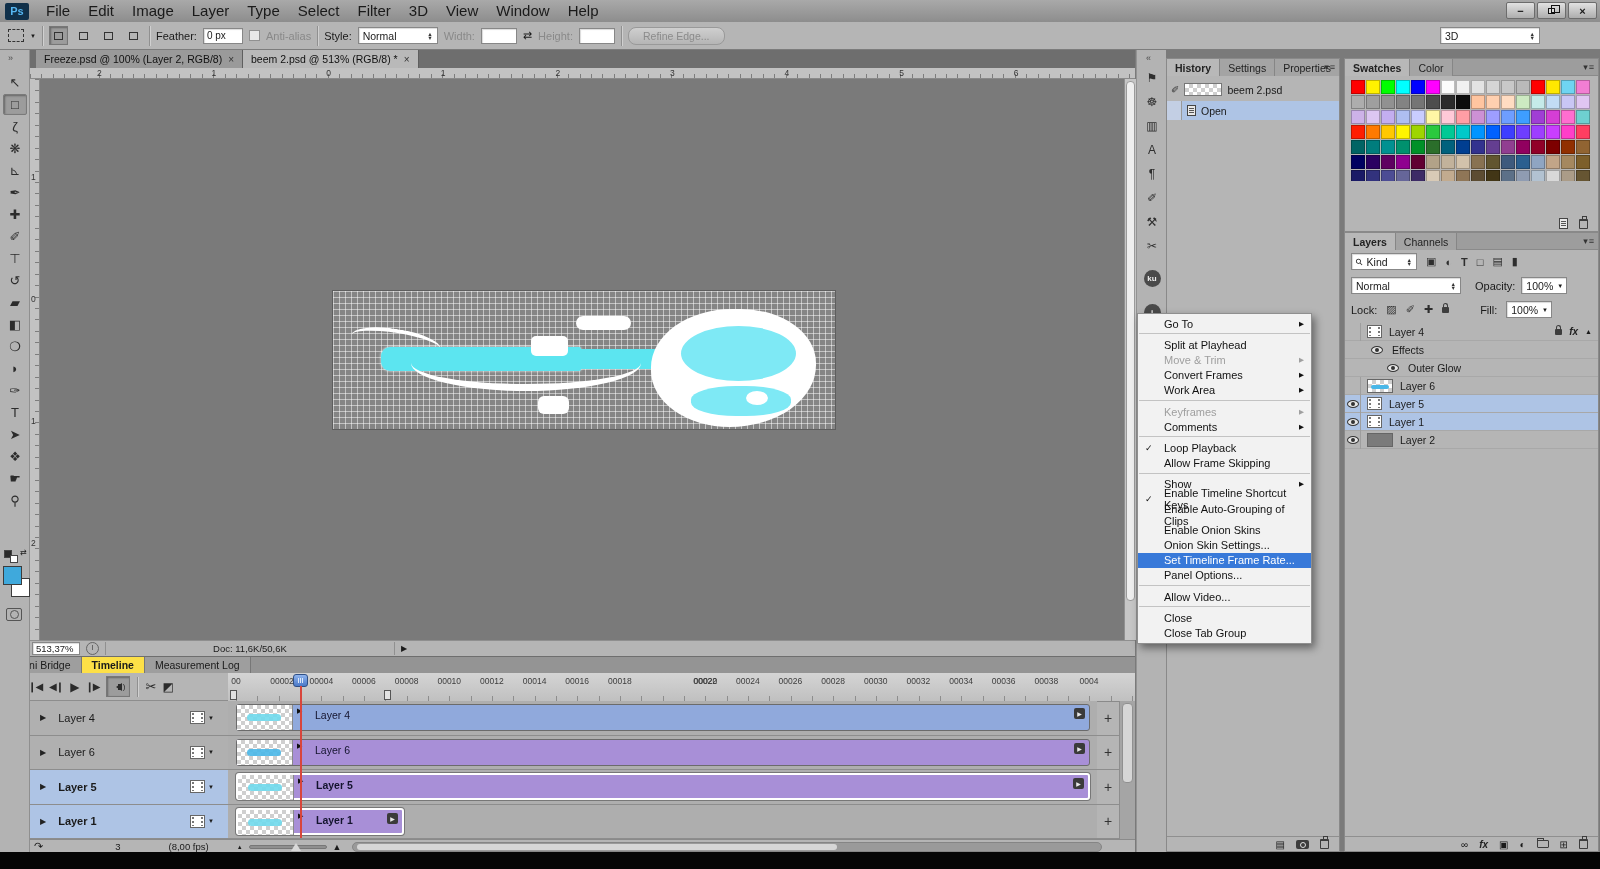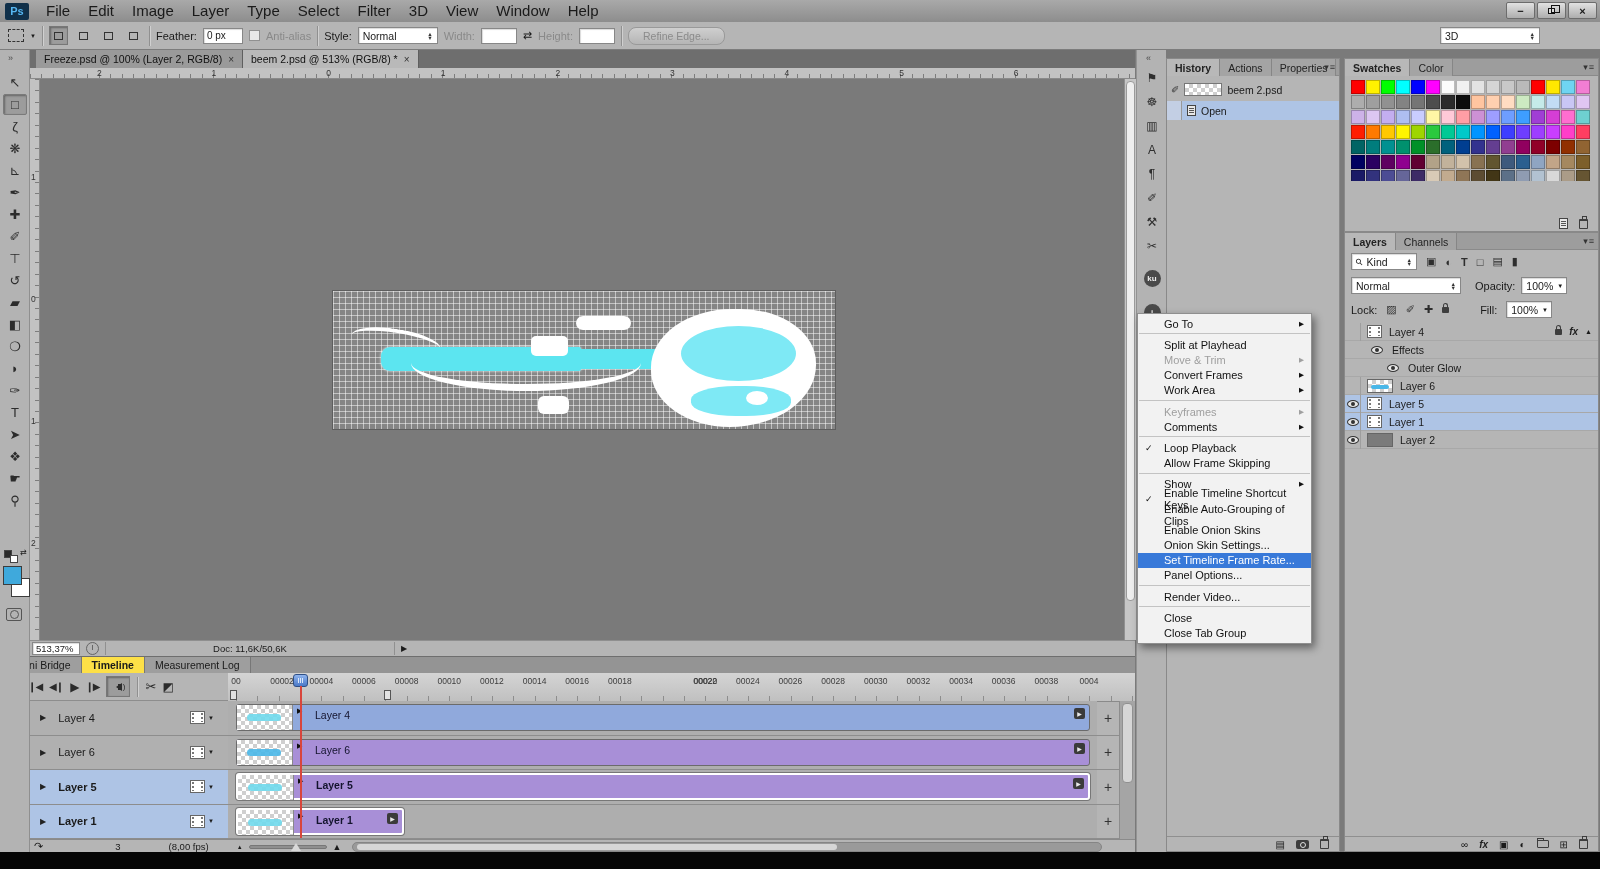--- a/index.html
+++ b/index.html
@@ -563,21 +563,21 @@
       </div>
       <div class="picon badge">
         <span>i</span>
       </div>
     </div>
 </div>
 
 <div id="history" class="panel">
   <div class="ptabs">
     <div class="ptab active">History</div>
-    <div class="ptab">Actions</div>
+    <div class="ptab">Settings</div>
     <div class="ptab">Properties</div>
     <span class="pmenu">▾≡</span>
   </div>
   <div class="hrow" style="top:21px">
     <span class="hist-brush" style="margin-left:4px">✐</span>
     <span class="thumb checker"></span>
     <span>beem 2.psd</span>
   </div>
   <div class="hrow sel" style="top:42px">
     <span class="hcheck"></span>
@@ -931,21 +931,21 @@
       <span>Panel Options...</span>
 
     </div>
     <div class="cm-item sep">
       
       
       
     </div>
     <div class="cm-item">
 
-      <span>Render Video...</span>
+      <span>Allow Video...</span>
 
     </div>
     <div class="cm-item sep">
       
       
       
     </div>
     <div class="cm-item">
 
       <span>Close</span>

